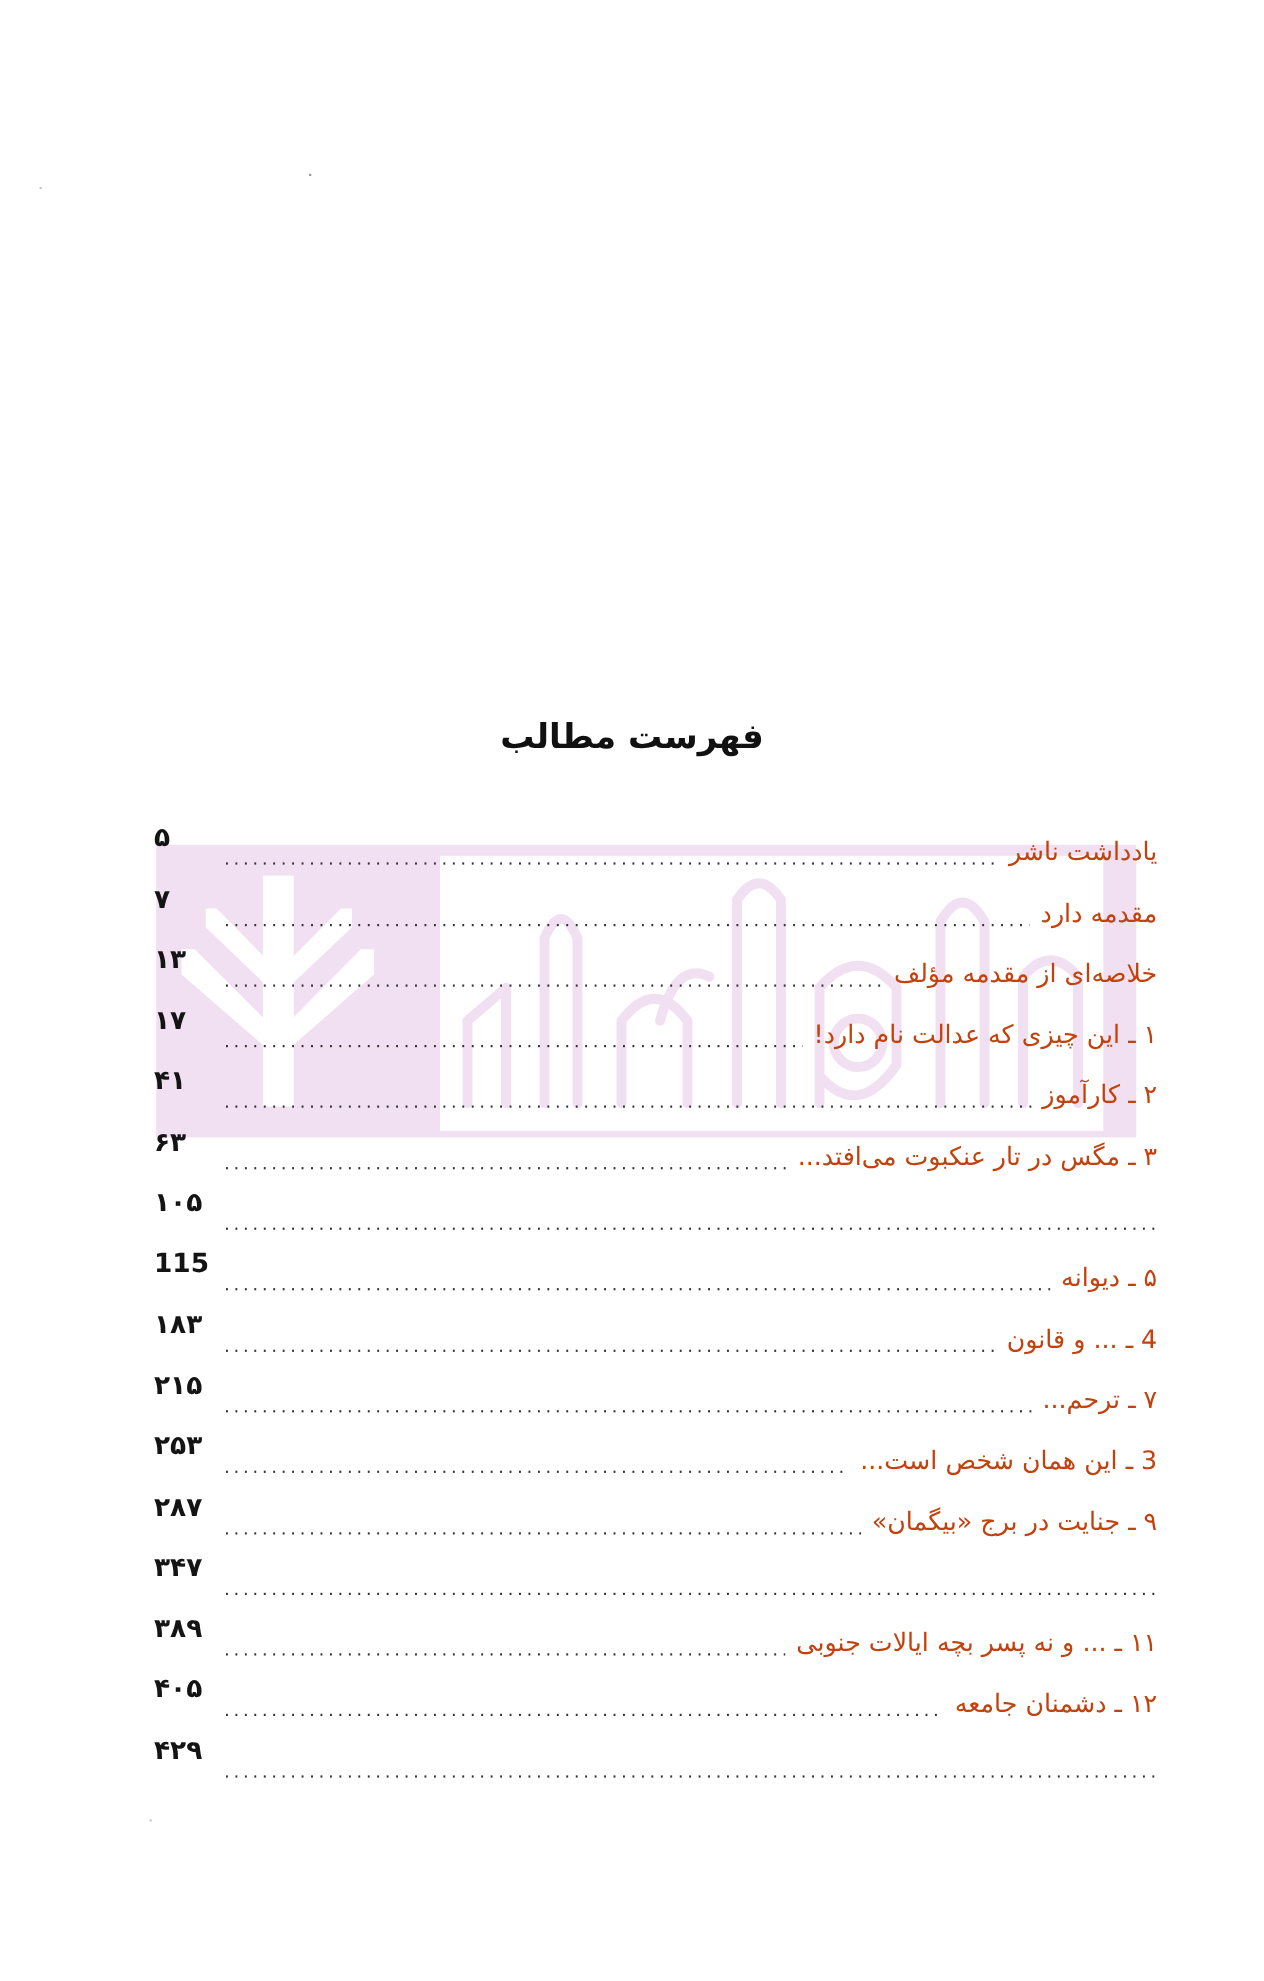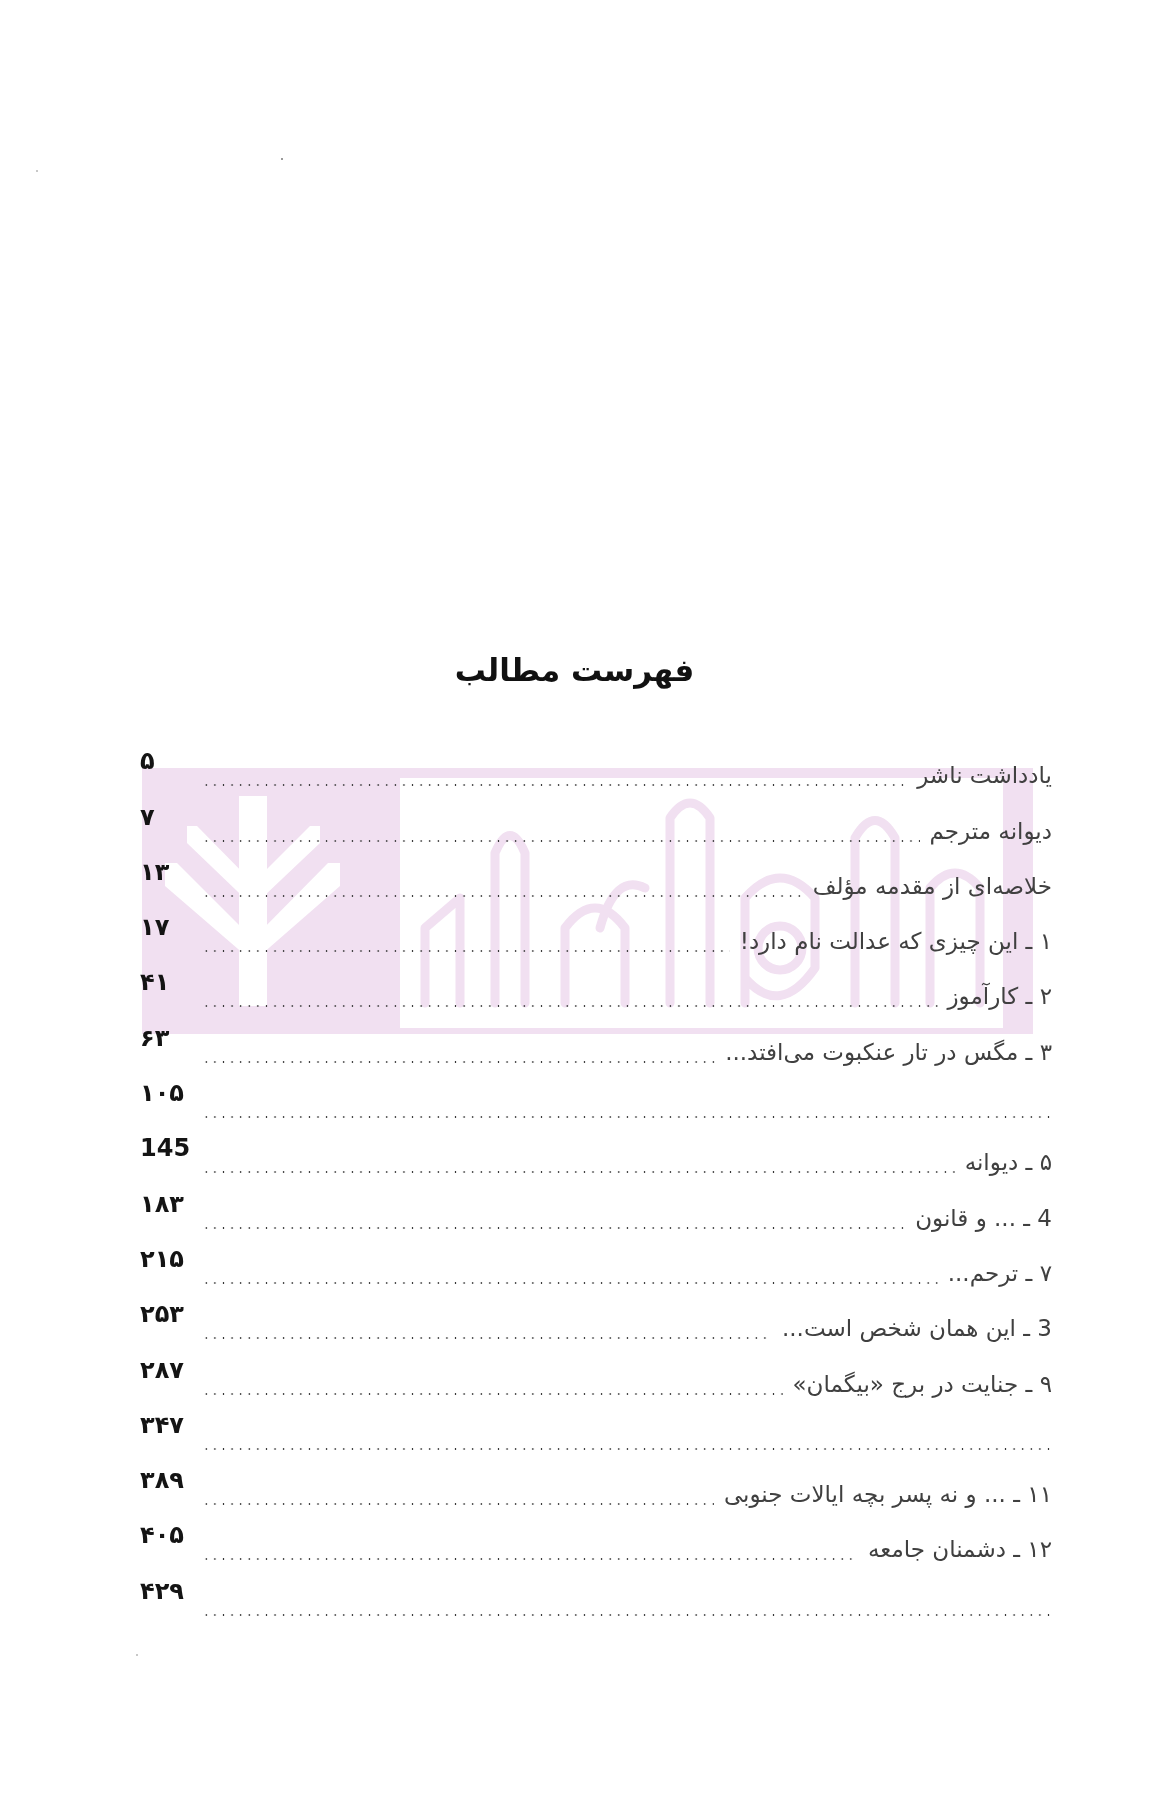--- a/index.html
+++ b/index.html
@@ -76,21 +76,21 @@
       flex-direction: row;
       align-items: flex-end;
       direction: rtl;
     }
     .toc-label {
       flex: 0 0 auto;
       font-size: 23px;
       line-height: 40px;
       white-space: nowrap;
       padding-left: 10px;
-      color: #404040;
+      color: #c2410c;
     }
     .toc-leader {
       flex: 1 1 auto;
       height: 2px;
       margin-bottom: 9px;
       background-image: radial-gradient(circle, #333333 0.9px, transparent 1.1px);
       background-size: 8.6px 2px;
       background-repeat: repeat-x;
       background-position: left center;
     }
@@ -145,21 +145,21 @@
 
   <div class="toc-title">فهرست مطالب</div>
 
   <div class="toc">
     <div class="toc-row">
       <span class="toc-label">یادداشت ناشر</span>
       <span class="toc-leader"></span>
       <span class="toc-page">۵</span>
     </div>
     <div class="toc-row">
-      <span class="toc-label">دیوانه مترجم</span>
+      <span class="toc-label">مقدمه دارد</span>
       <span class="toc-leader"></span>
       <span class="toc-page">۷</span>
     </div>
     <div class="toc-row">
       <span class="toc-label">خلاصه‌ای از مقدمه مؤلف</span>
       <span class="toc-leader"></span>
       <span class="toc-page">۱۳</span>
     </div>
     <div class="toc-row">
       <span class="toc-label">۱ ـ این چیزی که عدالت نام دارد!</span>
@@ -176,21 +176,21 @@
       <span class="toc-leader"></span>
       <span class="toc-page">۶۳</span>
     </div>
     <div class="toc-row">
       <span class="toc-leader"></span>
       <span class="toc-page">۱۰۵</span>
     </div>
     <div class="toc-row">
       <span class="toc-label">۵ ـ دیوانه</span>
       <span class="toc-leader"></span>
-      <span class="toc-page">145</span>
+      <span class="toc-page">115</span>
     </div>
     <div class="toc-row">
       <span class="toc-label">4 ـ ... و قانون</span>
       <span class="toc-leader"></span>
       <span class="toc-page">۱۸۳</span>
     </div>
     <div class="toc-row">
       <span class="toc-label">۷ ـ ترحم...</span>
       <span class="toc-leader"></span>
       <span class="toc-page">۲۱۵</span>

